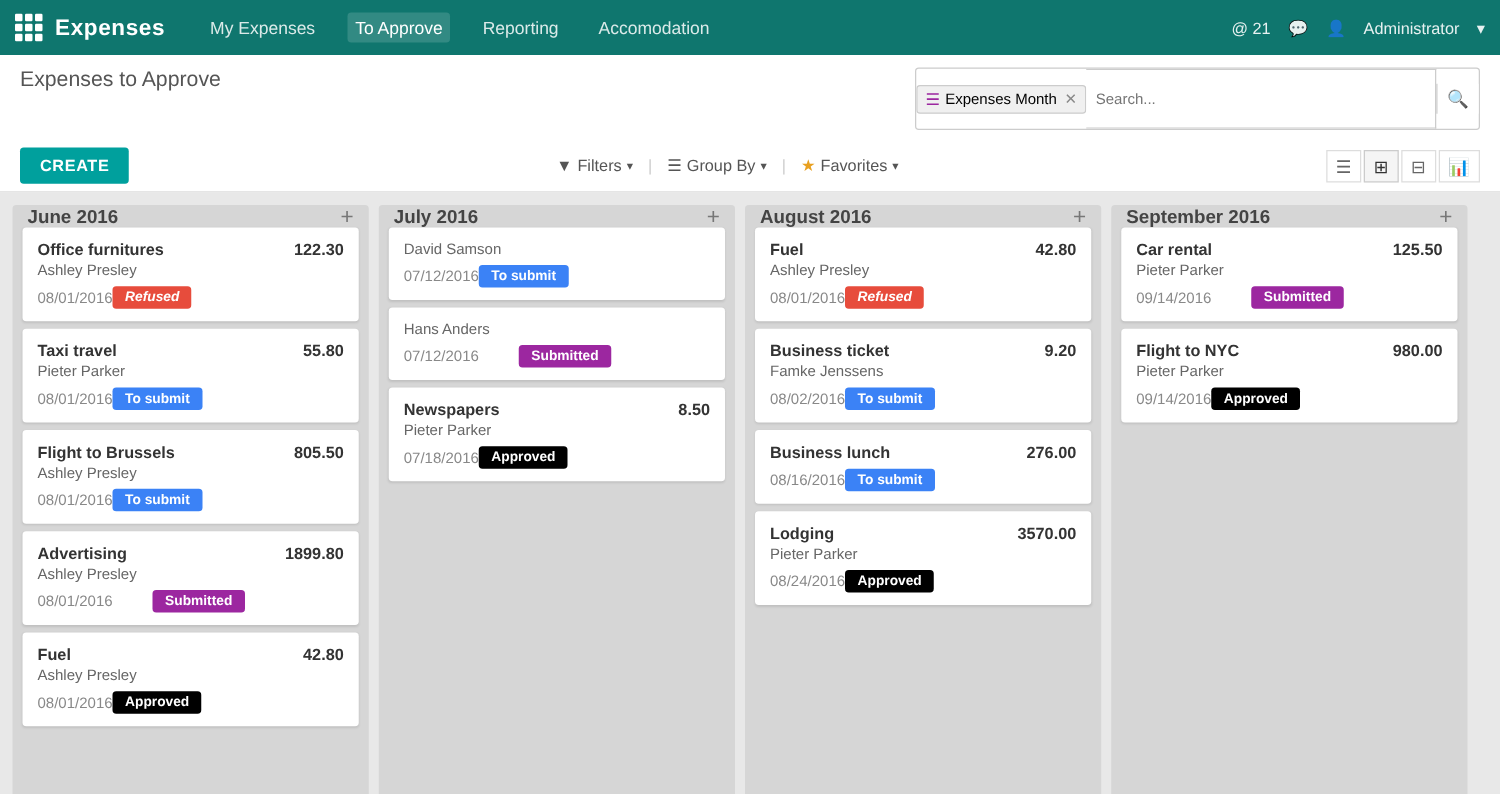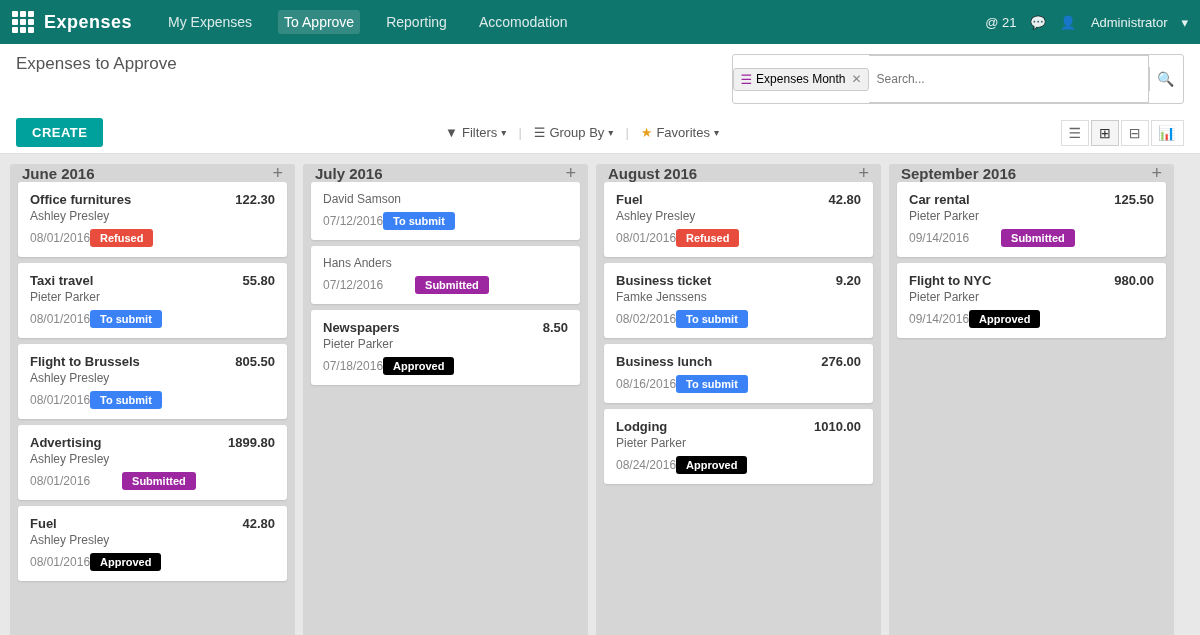--- a/index.html
+++ b/index.html
@@ -263,21 +263,21 @@
       font-size: 12px;
       color: #888;
     }
     .badge {
       font-size: 11px;
       font-weight: 600;
       padding: 3px 10px;
       border-radius: 3px;
       color: white;
     }
-    .badge-refused { background: #e74c3c; }
+    .badge-refused { background: #e74c3c; font-style: italic; }
     .badge-to-submit { background: #3b82f6; }
     .badge-submitted { background: #9c27a0; margin-left: 32px; }
     .badge-approved { background: #000000; }
 
     .star-icon { color: #e8a020; }
   </style>
 </head>
 <body>
 
 <nav class="top-nav">
@@ -487,21 +487,21 @@
         <span class="card-amount">276.00</span>
       </div>
       <div class="card-footer">
         <span class="card-date">08/16/2016</span>
         <span class="badge badge-to-submit">To submit</span>
       </div>
     </div>
         <div class="card">
       <div class="card-header-row">
         <span class="card-title">Lodging</span>
-        <span class="card-amount">1010.00</span>
+        <span class="card-amount">3570.00</span>
       </div>
       <div class="card-person">Pieter Parker</div>
       <div class="card-footer">
         <span class="card-date">08/24/2016</span>
         <span class="badge badge-approved">Approved</span>
       </div>
     </div>
       </div>
     </div>
     <div class="kanban-col">

